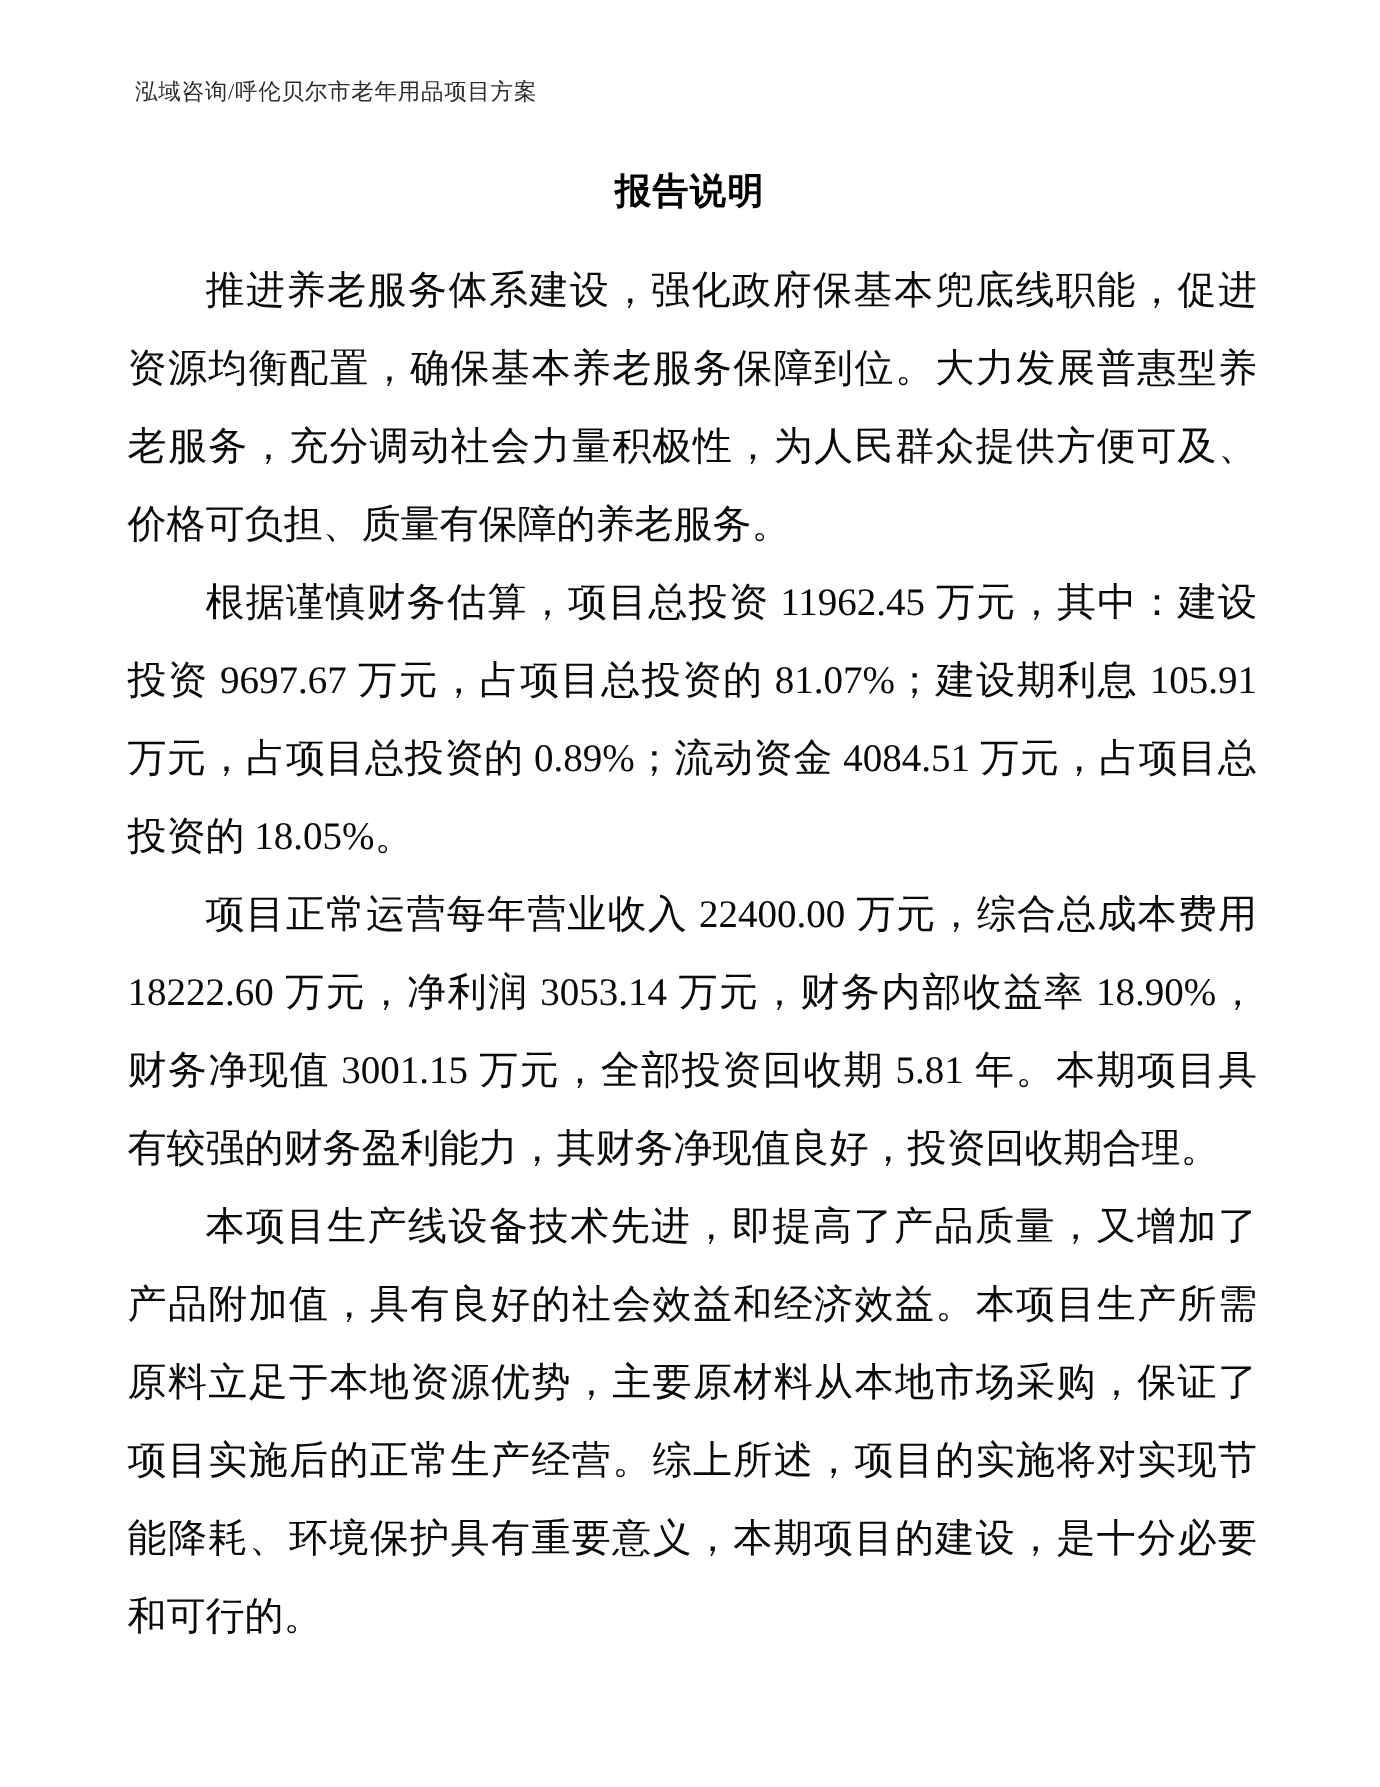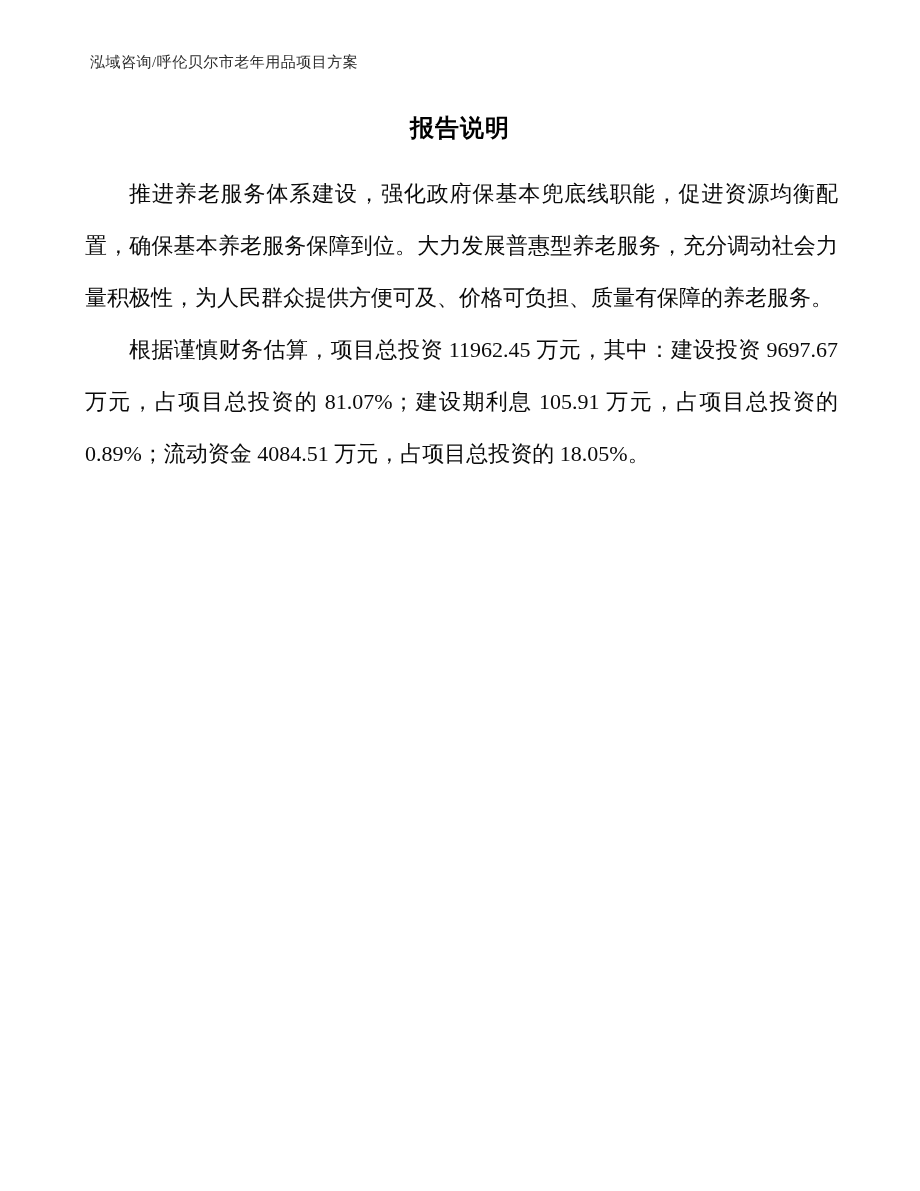--- a/index.html
+++ b/index.html
@@ -44,34 +44,36 @@
     margin: 0;
   }
   .content {
     position: absolute;
     left: 85px;
     top: 168px;
     width: 753px;
   }
   .content p {
     margin: 0;
-    font-size: 22px;
+    font-size: 26px;
     line-height: 52px;
     text-align: justify;
     text-indent: 2em;
     color: #0a0a0a;
   }
 </style>
 </head>
 <body>
 
 <div class="page">
 
   <div class="doc-header">泓域咨询/呼伦贝尔市老年用品项目方案</div>
 
   <h1 class="report-title">报告说明</h1>
 
   <div class="content">
     <p>推进养老服务体系建设，强化政府保基本兜底线职能，促进资源均衡配置，确保基本养老服务保障到位。大力发展普惠型养老服务，充分调动社会力量积极性，为人民群众提供方便可及、价格可负担、质量有保障的养老服务。</p>
     <p>根据谨慎财务估算，项目总投资 11962.45 万元，其中：建设投资 9697.67 万元，占项目总投资的 81.07%；建设期利息 105.91 万元，占项目总投资的 0.89%；流动资金 4084.51 万元，占项目总投资的 18.05%。</p>
+    <p>项目正常运营每年营业收入 22400.00 万元，综合总成本费用 18222.60 万元，净利润 3053.14 万元，财务内部收益率 18.90%，财务净现值 3001.15 万元，全部投资回收期 5.81 年。本期项目具有较强的财务盈利能力，其财务净现值良好，投资回收期合理。</p>
+    <p>本项目生产线设备技术先进，即提高了产品质量，又增加了产品附加值，具有良好的社会效益和经济效益。本项目生产所需原料立足于本地资源优势，主要原材料从本地市场采购，保证了项目实施后的正常生产经营。综上所述，项目的实施将对实现节能降耗、环境保护具有重要意义，本期项目的建设，是十分必要和可行的。</p>
   </div>
 
 </div>
 
 </body></html>

